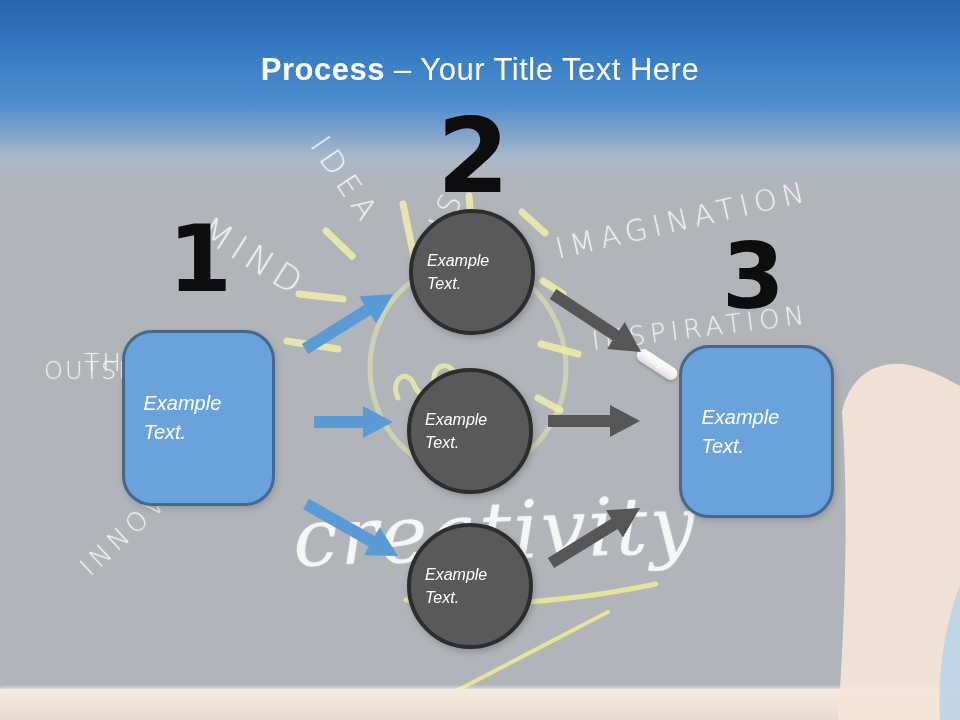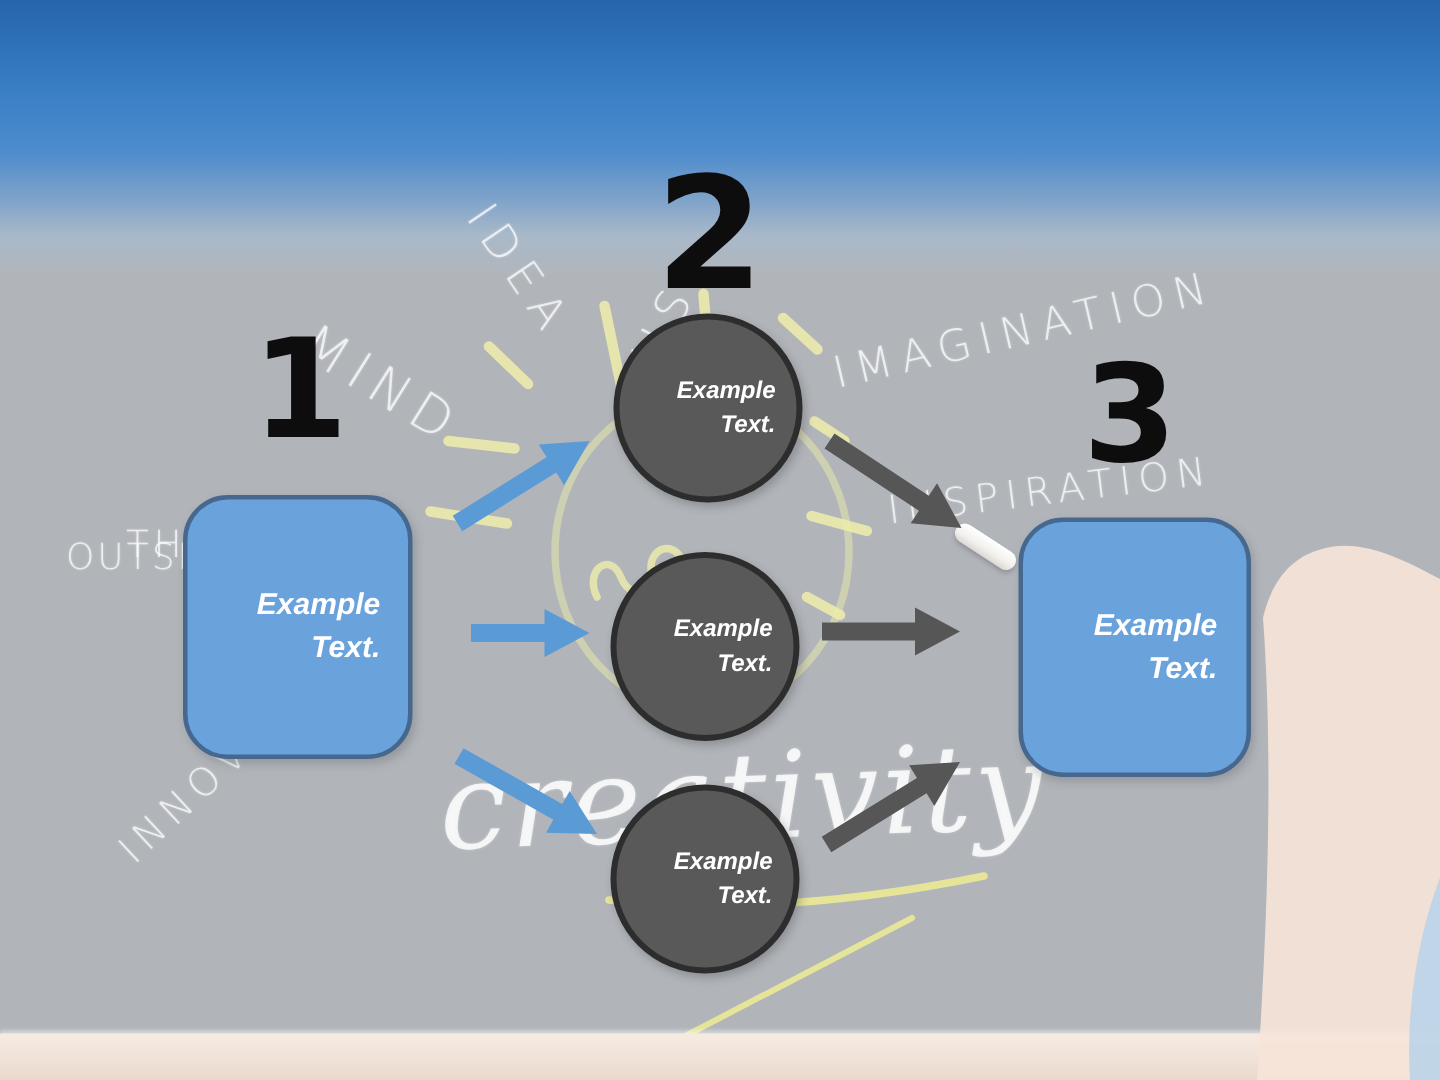--- a/index.html
+++ b/index.html
@@ -60,21 +60,21 @@
   
   .stepnum{
     position:absolute; color:#0d0d0d; font-weight:bold;
     font-family:"DejaVu Sans",sans-serif; line-height:1;
   }
   .num1{left:168px; top:214px; font-size:92px;}
   .num2{left:437px; top:104px; font-size:104px;}
   .num3{left:722px; top:232px; font-size:90px;}
   
   .shape-label{
-    color:#ffffff; font-weight:bold; font-style:italic; text-align:right;
+    color:#ffffff; font-weight:normal; font-style:italic; text-align:left;
     line-height:1.45;
   }
   .bluebox{
     position:absolute; background:#6aa2dc; border:3px solid #46688f;
     border-radius:30px; display:flex; align-items:center; justify-content:center;
     box-shadow:2px 3px 6px rgba(70,70,70,0.25);
   }
   .box-left{left:122px; top:330px; width:147px; height:170px;}
   .box-right{left:679px; top:345px; width:149px; height:167px;}
   .bluebox .shape-label{font-size:20px; width:110px;}
@@ -157,14 +157,15 @@
     <div class="shape-label">Example Text.</div>
   </div>
   <div class="circle circ-3">
     <div class="shape-label">Example Text.</div>
   </div>
 
   <div class="bluebox box-right">
     <div class="shape-label">Example Text.</div>
   </div>
 
+  <div class="title"><span class="t-bold">Process</span><span> – Your Title Text Here</span></div>
 
 </div>
 
 </body></html>

